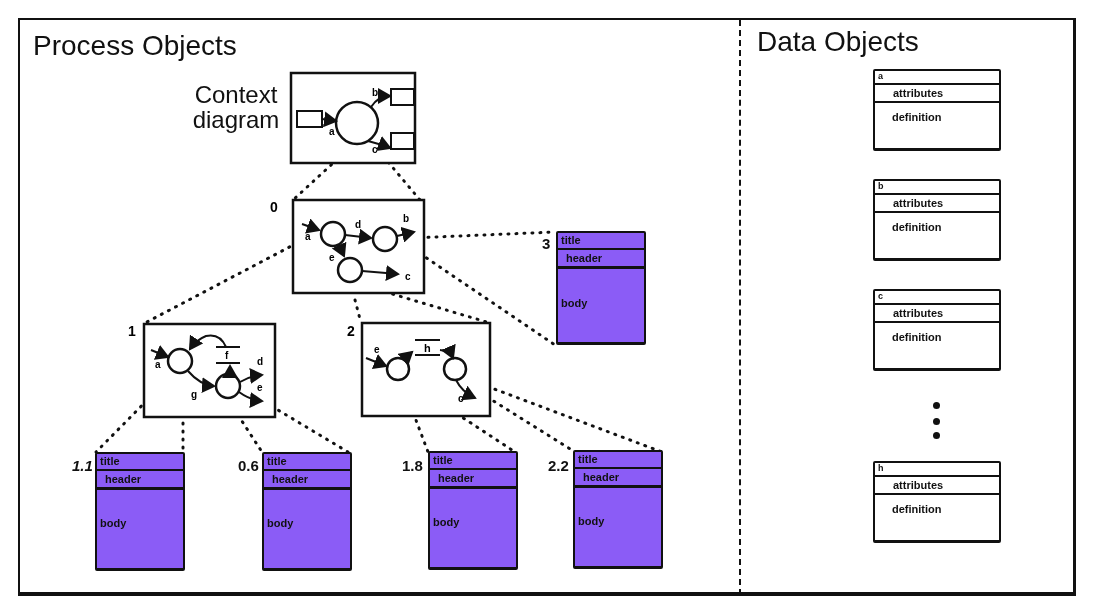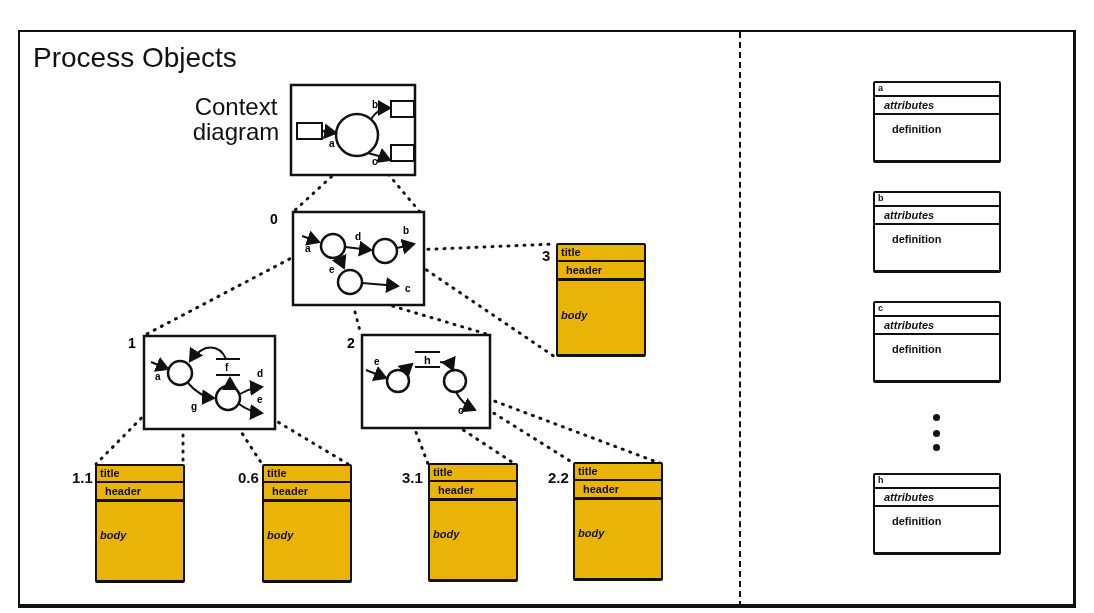--- a/index.html
+++ b/index.html
@@ -1,49 +1,50 @@
 <!DOCTYPE html>
 <html><head>
 <meta charset="utf-8">
 <style>
   html, body { margin:0; padding:0; background:#ffffff; }
   body { width:1094px; height:613px; position:relative; overflow:hidden;
          font-family:"Liberation Sans", sans-serif; color:#111; }
-  #canvas { position:absolute; left:0; top:0; width:1094px; height:466px;margin-top:12px; }
+  #canvas { position:absolute; left:0; top:0; width:1094px; height:466px; }
   .frame { position:absolute; left:18px; top:18px; width:1058px; height:578px;
            border:2px solid #111; border-bottom-width:4px; border-right-width:3px; box-sizing:border-box; }
   .divider { position:absolute; left:739px; top:20px; width:0; height:575px;
              border-left:2px dashed #111; }
   .section-title { position:absolute; font-size:28px; line-height:1; }
   .ctx-label { position:absolute; font-size:24px; line-height:1.05; text-align:center; }
   .node-label { position:absolute; font-size:15px; font-weight:bold; }
   
   .spec { position:absolute; width:90px; border:2px solid #111; border-bottom-width:3px;
-          border-radius:2px; background:#eab308; box-sizing:border-box; font-weight:bold; font-size:11px; }
+          border-radius:2px; background:#8b5cf6; box-sizing:border-box; font-weight:bold; font-size:11px; }
   .spec .title { height:15px; border-bottom:2px solid #111; padding-left:3px; line-height:14px; }
   .spec .header { height:16px; border-bottom:3px solid #111; padding-left:8px; line-height:16px; }
-  .spec .body { padding-left:3px; padding-top:34px;font-style:italic; }
+  .spec .body { padding-left:3px; padding-top:34px; }
   
   .dobj { position:absolute; width:128px; height:82px; border:2px solid #111; border-bottom-width:3px;
           border-radius:2px; background:#fff; box-sizing:border-box; font-weight:bold; font-size:11px; }
   .dobj .name { height:12px; border-bottom:2px solid #111; padding-left:3px; line-height:11px; font-size:9px; }
-  .dobj .attrs { height:16px; border-bottom:2px solid #111; padding-left:9px; line-height:16px;font-style:italic; }
+  .dobj .attrs { height:16px; border-bottom:2px solid #111; padding-left:18px; line-height:16px; }
   .dobj .def { padding-left:17px; padding-top:8px; }
   .dot { position:absolute; width:7px; height:7px; border-radius:50%; background:#111; }
   svg text { font-family:"Liberation Sans", sans-serif; font-weight:bold; }
 </style>
 </head>
 <body>
 
 <div id="canvas">
 
   <div class="frame"></div>
   <div class="divider"></div>
 
   <div class="section-title" style="left:33px; top:32px;">Process Objects</div>
+  <div class="section-title" style="left:757px; top:28px;">Data Objects</div>
 
   <div class="ctx-label" style="left:190px; top:82px; width:92px;">
     <div>Context</div>
     <div>diagram</div>
   </div>
 
   <svg width="1094" height="613" style="position:absolute;left:0;top:0;">
     <defs>
       <marker id="arr" markerWidth="8" markerHeight="8" refX="6" refY="4" orient="auto">
         <path d="M0,0 L7,4 L0,8 Z" fill="#111"></path>
@@ -138,35 +139,35 @@
     </g>
   </svg>
 
   <div class="node-label" style="left:542px; top:235px;">3</div>
   <div class="spec" style="left:556px; top:231px; height:114px;">
     <div class="title">title</div>
     <div class="header">header</div>
     <div class="body" style="padding-top:28px;">body</div>
   </div>
 
-  <div class="node-label" style="left:72px; top:457px;">1.1</div>
+  <div class="node-label" style="left:72px; top:457px;font-style:italic;">1.1</div>
   <div class="spec" style="left:95px; top:452px;">
     <div class="title">title</div>
     <div class="header">header</div>
     <div class="body" style="height:78px;box-sizing:border-box;padding-top:27px;">body</div>
   </div>
 
   <div class="node-label" style="left:238px; top:457px;">0.6</div>
   <div class="spec" style="left:262px; top:452px;">
     <div class="title">title</div>
     <div class="header">header</div>
     <div class="body" style="height:78px;box-sizing:border-box;padding-top:27px;">body</div>
   </div>
 
-  <div class="node-label" style="left:402px; top:457px;">3.1</div>
+  <div class="node-label" style="left:402px; top:457px;">1.8</div>
   <div class="spec" style="left:428px; top:451px;">
     <div class="title">title</div>
     <div class="header">header</div>
     <div class="body" style="height:78px;box-sizing:border-box;padding-top:27px;">body</div>
   </div>
 
   <div class="node-label" style="left:548px; top:457px;">2.2</div>
   <div class="spec" style="left:573px; top:450px;">
     <div class="title">title</div>
     <div class="header">header</div>

